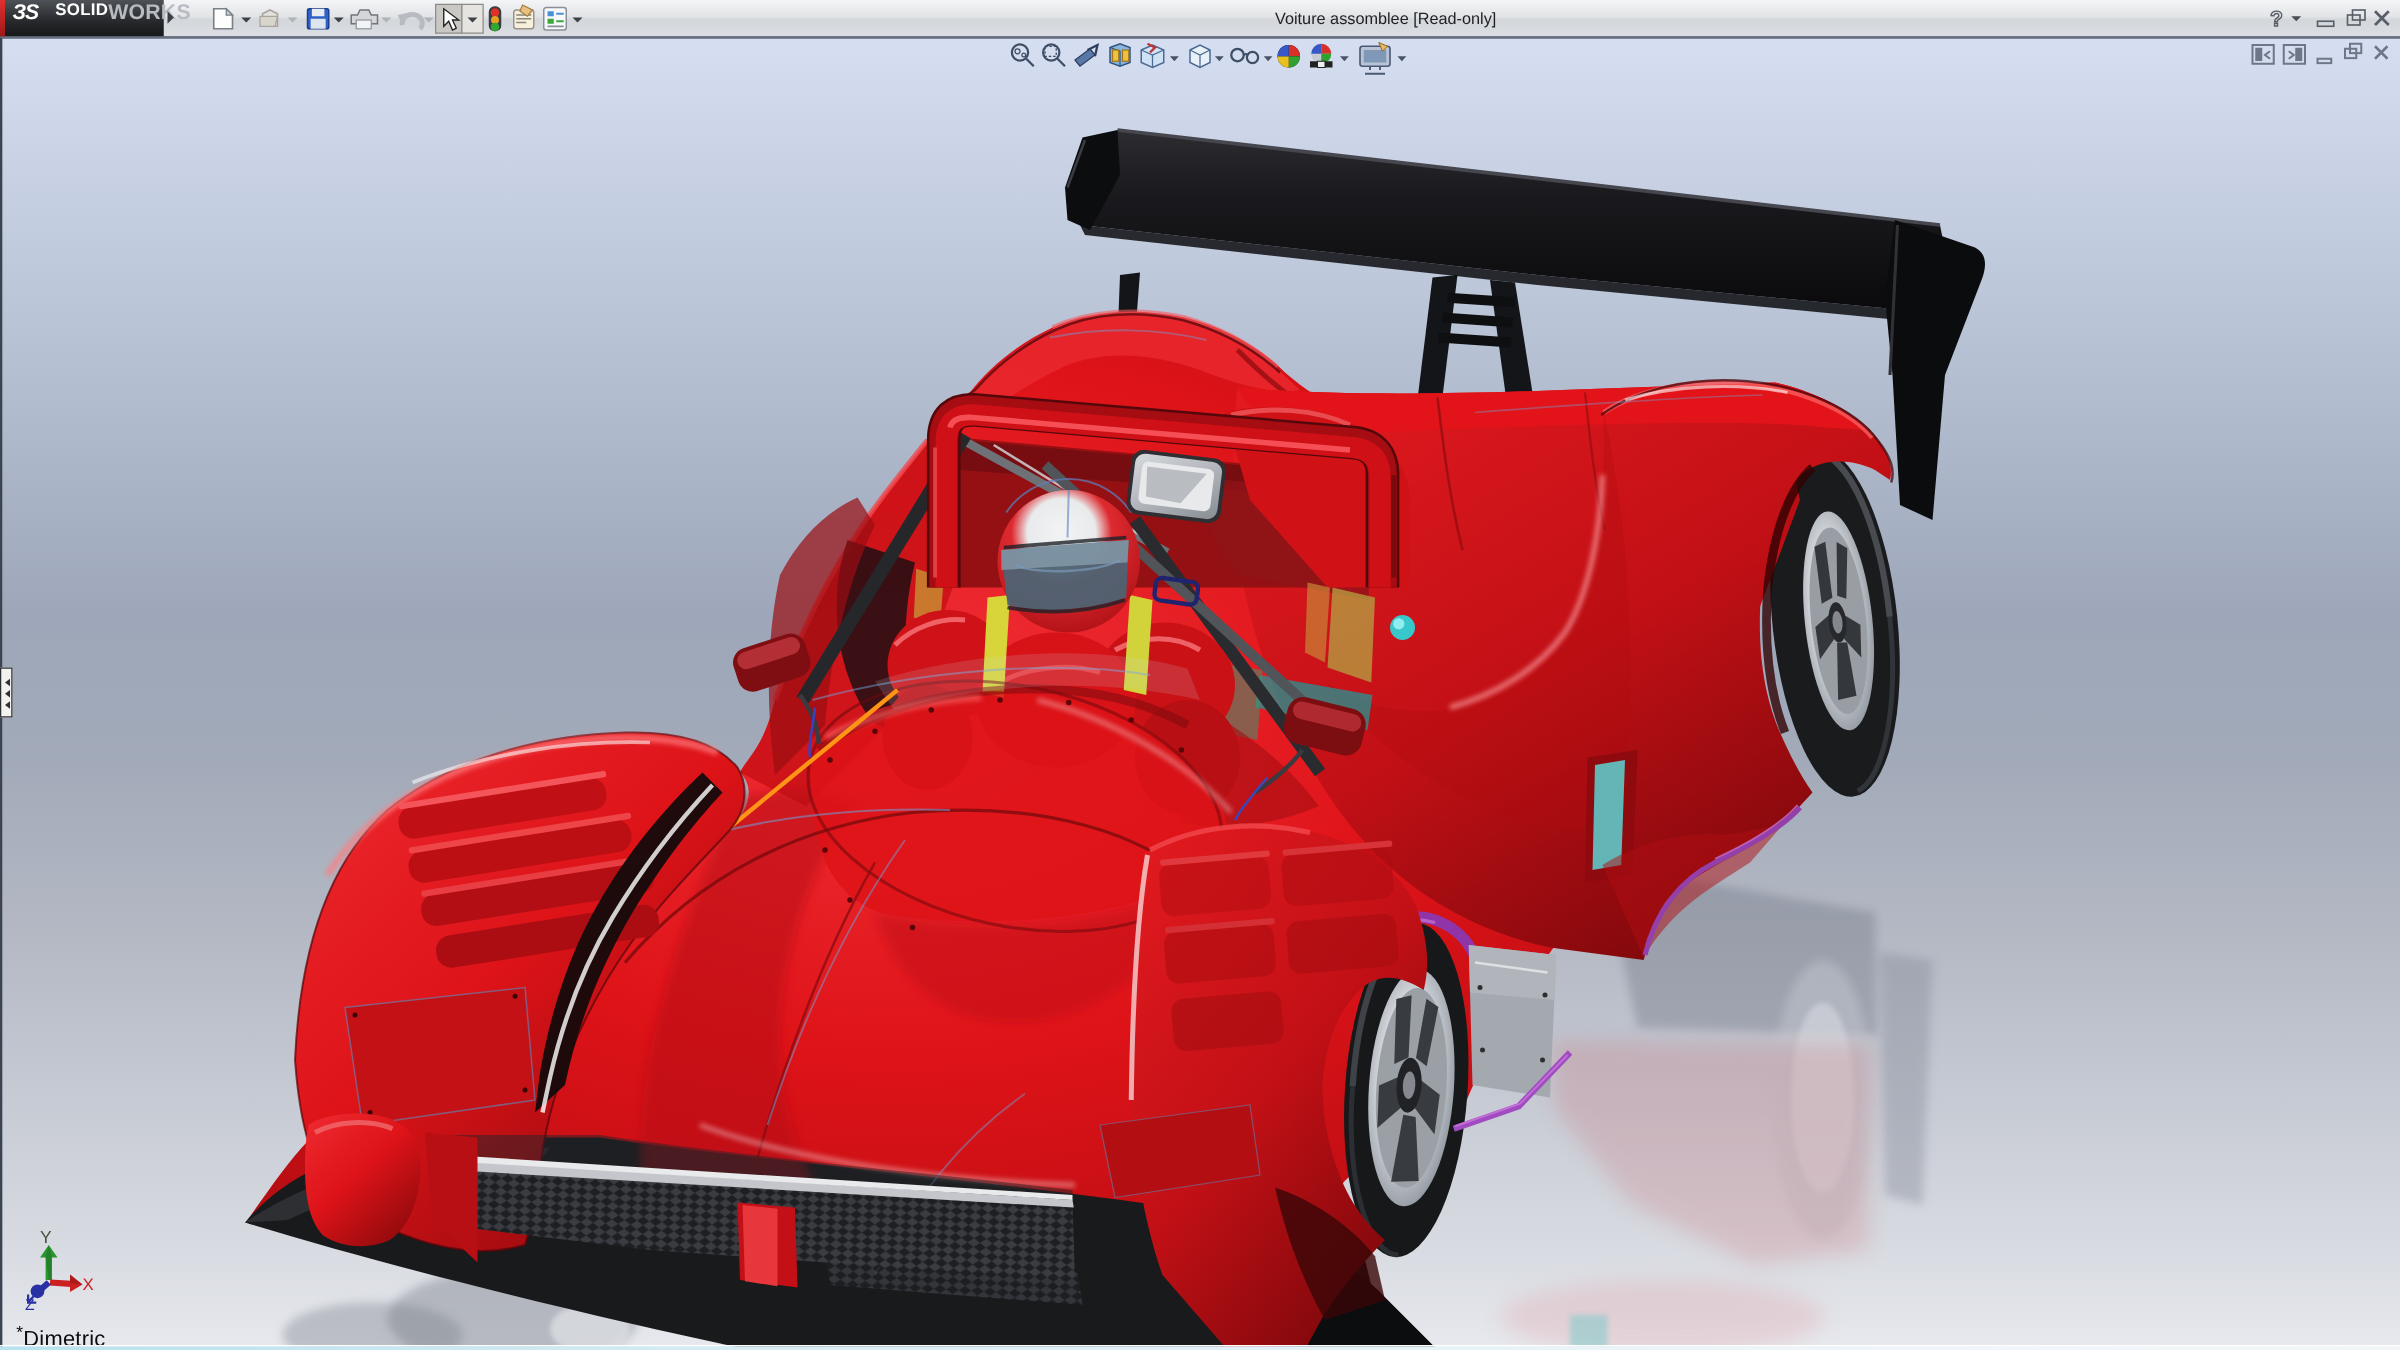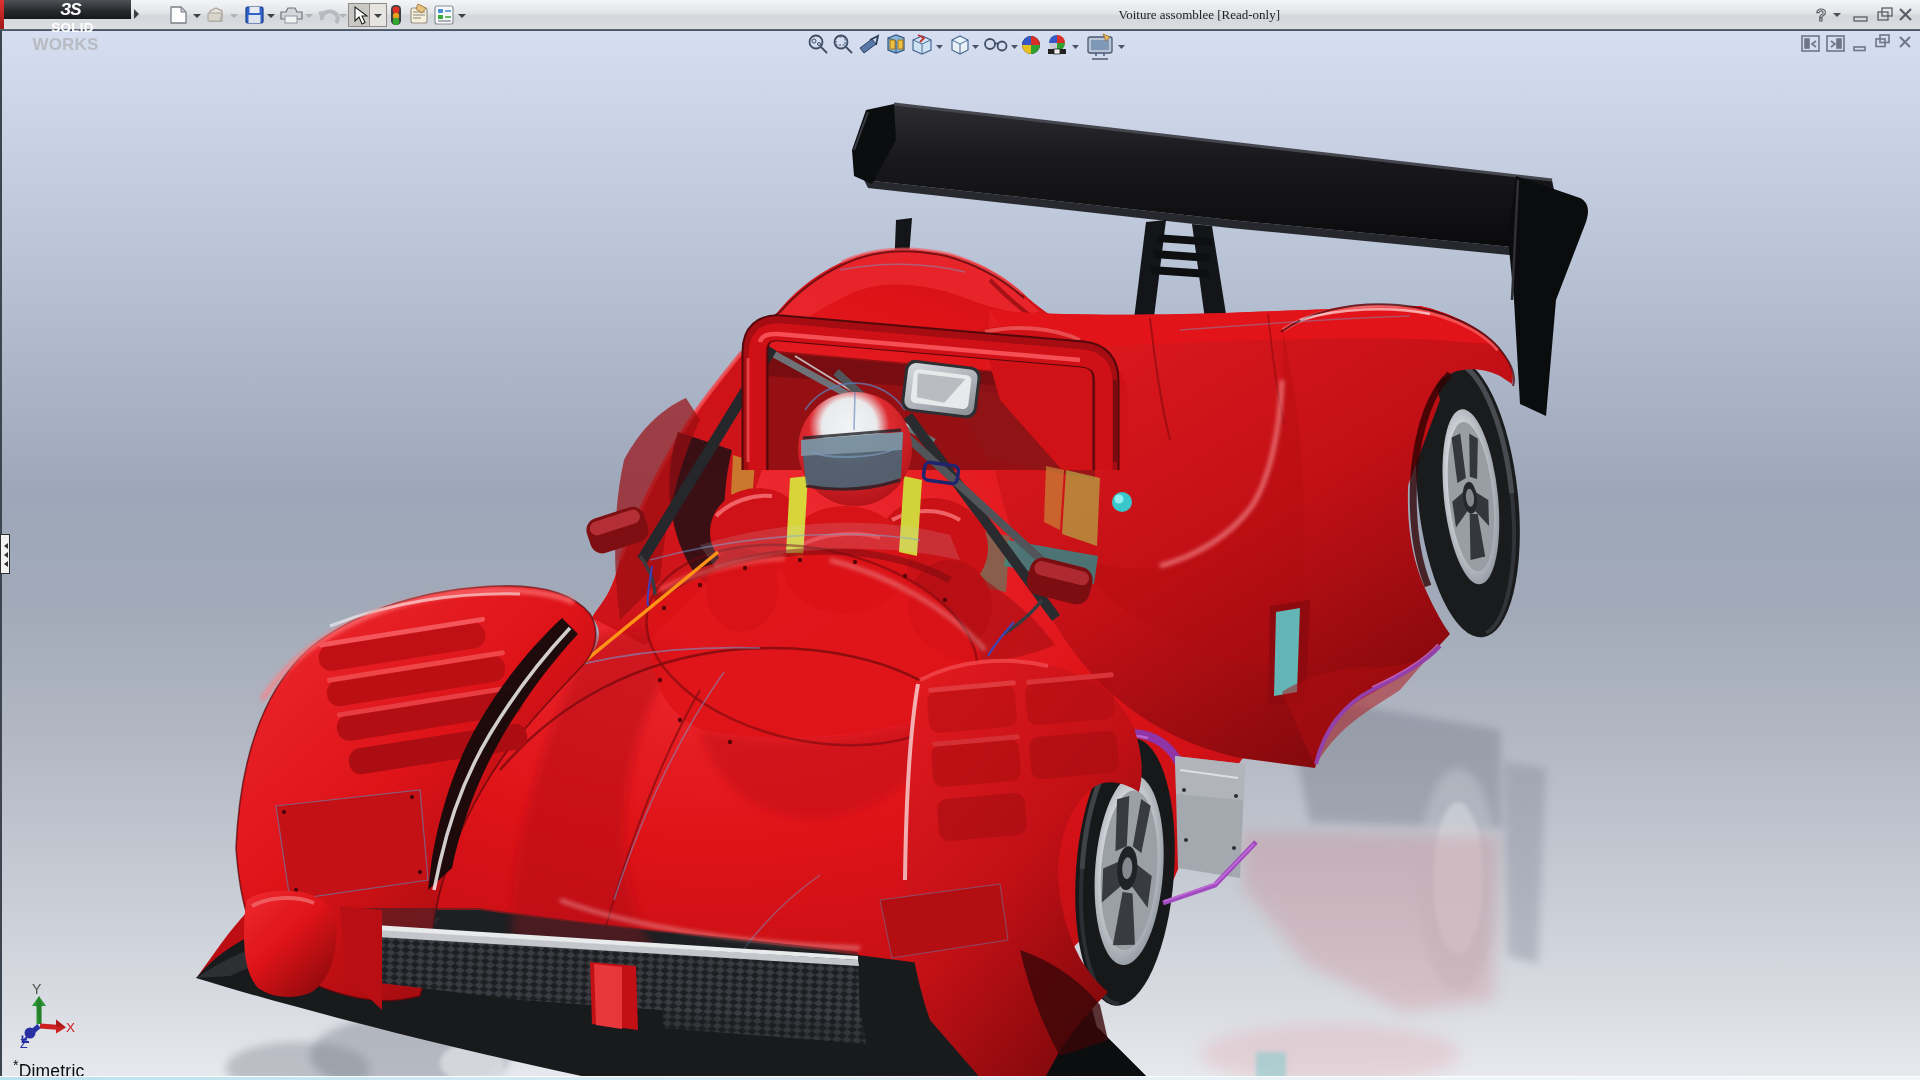--- a/index.html
+++ b/index.html
@@ -1,24 +1,24 @@
 <!DOCTYPE html>
 <html><head>
 <meta charset="utf-8">
 <style>
 html,body{margin:0;padding:0;width:1920px;height:1080px;overflow:hidden;font-family:"Liberation Sans",sans-serif;}
 #app{position:relative;width:1920px;height:1080px;background:#9aa5b6;}
 #titlebar{position:absolute;left:0;top:0;width:1920px;height:30px;background:linear-gradient(#f4f5f7,#e2e4e7 45%,#d3d6da 55%,#dcdee2);border-bottom:1px solid #5a6573;box-sizing:border-box;}
-#logo{position:absolute;left:0;top:0;width:131px;height:19px;background:linear-gradient(#4e5256,#26282b 60%,#17181a);display:flex;align-items:center;flex-direction:column;}
+#logo{position:absolute;left:0;top:0;width:131px;height:29px;background:linear-gradient(#4e5256,#26282b 60%,#17181a);display:flex;}
 #logo .red{position:absolute;left:0;top:0;width:4px;height:29px;background:linear-gradient(#e03030,#a01818);}
 #logo .l3s{color:#fff;font-style:italic;font-weight:bold;font-size:17px;margin-left:10px;letter-spacing:-1px;}
 #logo .sw1{color:#fff;font-weight:bold;font-size:13.5px;margin-left:14px;letter-spacing:.2px;}
 #logo .sw2{color:#b8bcc2;font-weight:bold;font-size:17px;letter-spacing:.2px;}
 #tbarrow{position:absolute;left:134px;top:9px;width:0;height:0;border-left:5px solid #3a3f45;border-top:5px solid transparent;border-bottom:5px solid transparent;}
-#title{position:absolute;left:1020px;top:0;width:260px;height:30px;line-height:30px;text-align:right;font-size:13px;color:#1d1f22;font-family:Liberation Serif, serif;}
+#title{position:absolute;left:1020px;top:0;width:260px;height:30px;line-height:30px;text-align:left;font-size:13px;color:#1d1f22;}
 #viewport{position:absolute;left:0;top:30px;width:1920px;height:1050px;overflow:hidden;border-top:1px solid #4a5668;border-left:2px solid #3c4450;box-sizing:border-box;}
 svg{position:absolute;left:0;top:0;}
 #scene{top:-31px;left:-2px;}
 #dimetric{position:absolute;left:13px;top:1057px;font-size:17.5px;color:#0c0c0e;letter-spacing:.2px;}
 #dimetric sup{font-size:14px;}
 #lefttab{position:absolute;left:0px;top:534px;width:10px;height:40px;background:#f2f2f0;border:1px solid #2c2e30;box-sizing:border-box;}
 #botline{position:absolute;left:0;top:1076px;width:1920px;height:4px;background:linear-gradient(90deg,#b8e2ee,#d8edf5 35%,#eef5f9 75%,#f2f6f9);border-top:1px solid #ffffff;box-sizing:border-box;}
 </style>
 </head>
 <body>

